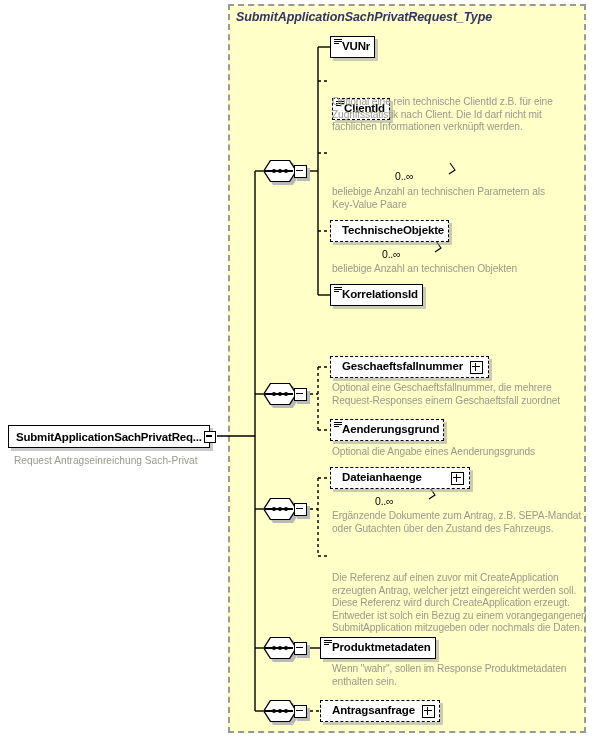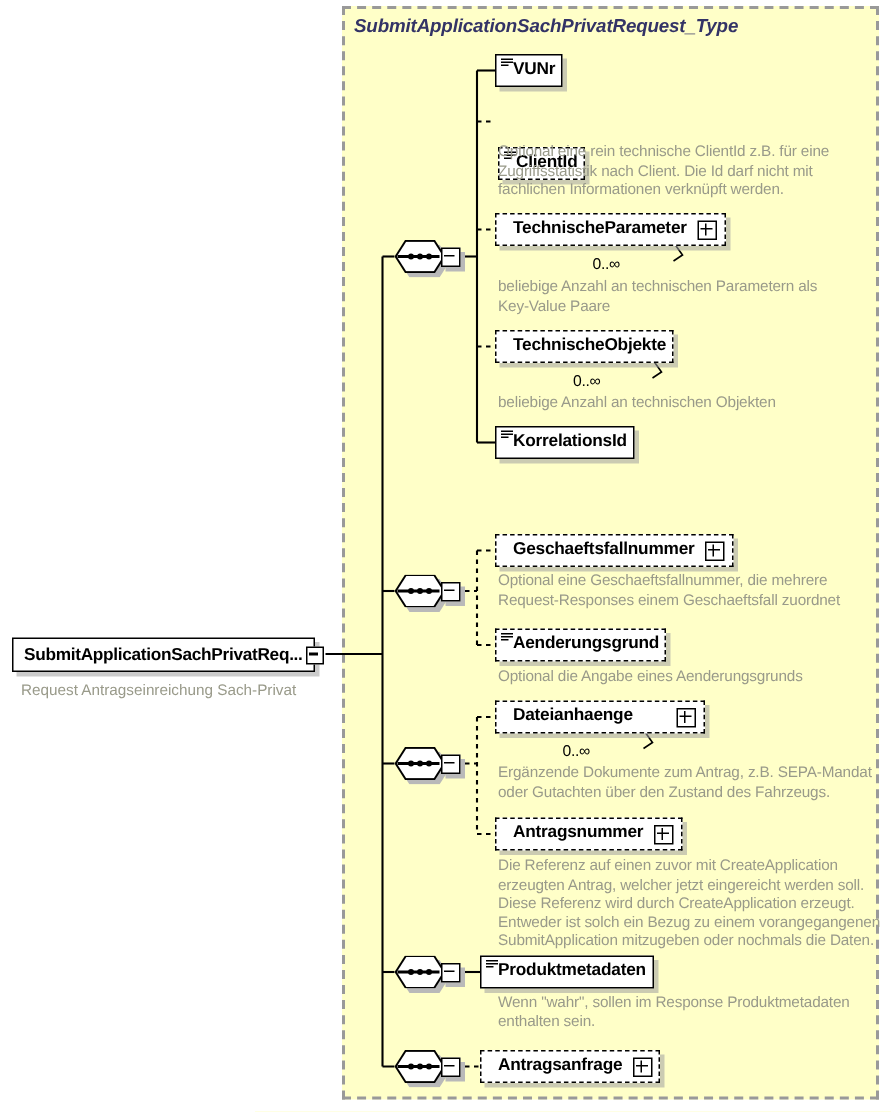--- a/index.html
+++ b/index.html
@@ -340,24 +340,20 @@
         <i></i>
         <i></i>
         <i></i>
       </span>
     <span class="lbl">ClientId</span>
   </div>
   <div class="doc" style="left:332px;top:96px;width:240px;">Optional eine rein technische ClientId z.B. für eine
 Zugriffsstatistik nach Client. Die Id darf nicht mit
 fachlichen Informationen verknüpft werden.</div>
 
-  <div class="elem optional" style="left:330px;top:142px;padding-right:5px;">
-    <span class="lbl">TechnischeParameter</span>
-    <span class="plusbox"></span>
-  </div>
   <div class="card" style="left:395px;top:170px;">0..∞</div>
   <div class="doc" style="left:332px;top:186px;width:250px;">beliebige Anzahl an technischen Parametern als
 Key-Value Paare</div>
 
   <div class="elem optional" style="left:330px;top:220px;">
     <span class="lbl">TechnischeObjekte</span>
   </div>
   <div class="card" style="left:382px;top:248px;">0..∞</div>
   <div class="doc" style="left:332px;top:263px;width:250px;">beliebige Anzahl an technischen Objekten</div>
 
@@ -388,24 +384,20 @@
   <div class="doc" style="left:332px;top:446px;width:252px;">Optional die Angabe eines Aenderungsgrunds</div>
 
   <div class="elem optional" style="left:330px;top:467px;padding-right:5px;gap:22px;">
     <span class="lbl">Dateianhaenge</span>
     <span class="plusbox"></span>
   </div>
   <div class="card" style="left:375px;top:495px;">0..∞</div>
   <div class="doc" style="left:332px;top:510px;width:256px;">Ergänzende Dokumente zum Antrag, z.B. SEPA-Mandat
 oder Gutachten über den Zustand des Fahrzeugs.</div>
 
-  <div class="elem optional" style="left:330px;top:545px;padding-right:5px;">
-    <span class="lbl">Antragsnummer</span>
-    <span class="plusbox"></span>
-  </div>
   <div class="doc" style="left:332px;top:572px;width:256px;">Die Referenz auf einen zuvor mit CreateApplication
 erzeugten Antrag, welcher jetzt eingereicht werden soll.
 Diese Referenz wird durch CreateApplication erzeugt.
 Entweder ist solch ein Bezug zu einem vorangegangenen
 SubmitApplication mitzugeben oder nochmals die Daten.</div>
 
   <div class="elem" style="left:320px;top:637px;">
     <span class="typeglyph">
         <i></i>
         <i></i>

